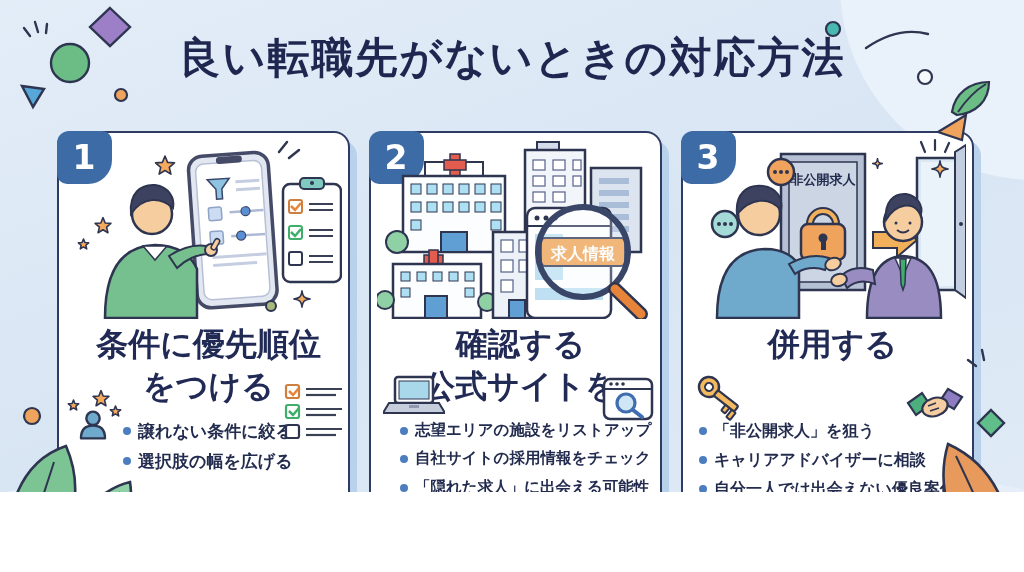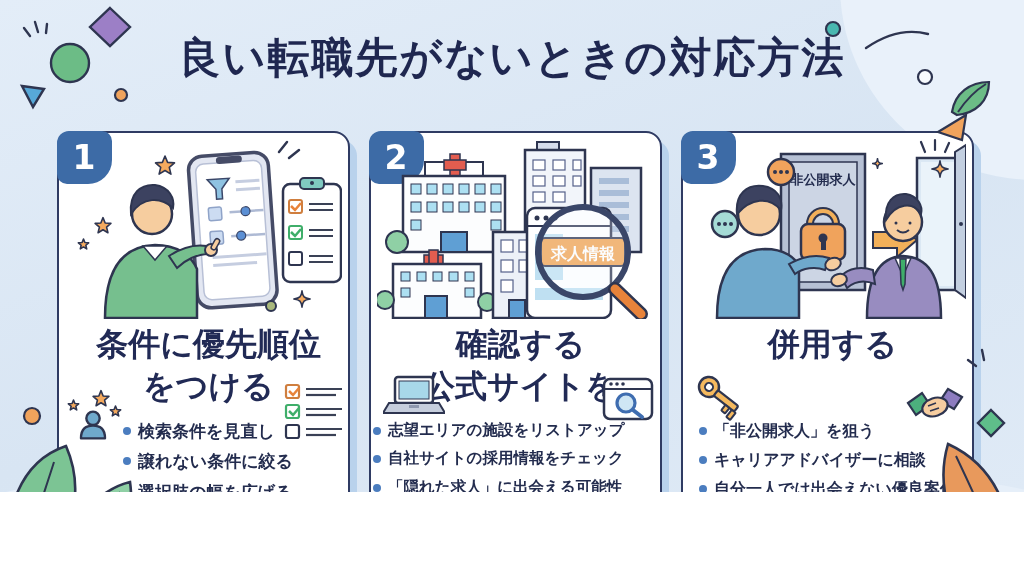--- a/index.html
+++ b/index.html
@@ -20,21 +20,21 @@
     border-radius:12px 10px 24px 10px;display:flex;align-items:center;justify-content:center;
     color:#ffffff;font-size:33px;font-weight:800;}
   .illust{position:absolute;top:4px;left:6px;width:277px;height:182px;}
   .heading{position:absolute;top:190px;left:10px;right:0;text-align:center;
     font-size:32px;line-height:1.32;font-weight:800;color:#212a55;}
   .h-icon{position:absolute;z-index:3;}
   .c1 .h-icon.left{left:4px;top:256px;}   .c1 .h-icon.right{right:2px;top:248px;}
   .c2 .h-icon.left{left:12px;top:242px;}  .c2 .h-icon.right{right:6px;top:244px;}
   .c3 .h-icon.left{left:14px;top:240px;}  .c3 .h-icon.right{right:8px;top:252px;}
   .bullets{position:absolute;top:288px;left:0;right:6px;}
-  .c1 .bullets{padding-left:64px;} .c2 .bullets{padding-left:2px;} .c3 .bullets{padding-left:16px;text-align:right;}
+  .c1 .bullets{padding-left:64px;} .c2 .bullets{padding-left:29px;} .c3 .bullets{padding-left:16px;text-align:right;}
   .bullet{display:flex;align-items:flex-start;margin-bottom:9px;
     font-size:16px;font-weight:700;color:#232c4e;line-height:1.25;}
   .c1 .bullet{font-size:17px;}
   .c2 .bullet{font-size:15.5px;}
   .dot{flex:0 0 auto;width:8px;height:8px;border-radius:50%;background:#4b7dbf;margin:6px 7px 0 0;}
   .decor{position:absolute;left:0;top:0;width:1024px;height:572px;z-index:4;pointer-events:none;}
 </style>
 </head>
 <body>
 
@@ -130,24 +130,20 @@
       <line x1="22" y1="14" x2="52" y2="14" stroke="#3a4156" stroke-width="2.2"></line>
       <rect x="2" y="24" width="13" height="13" rx="2" fill="#ffffff" stroke="#3fae6a" stroke-width="2.2"></rect>
       <path d="M5,30 l4,4 l6,-7" fill="none" stroke="#3fae6a" stroke-width="2.5"></path>
       <line x1="22" y1="28" x2="58" y2="28" stroke="#3a4156" stroke-width="2.2"></line>
       <line x1="22" y1="34" x2="52" y2="34" stroke="#3a4156" stroke-width="2.2"></line>
       <rect x="2" y="44" width="13" height="13" rx="2" fill="#ffffff" stroke="#2e3550" stroke-width="2.2"></rect>
       <line x1="22" y1="48" x2="58" y2="48" stroke="#3a4156" stroke-width="2.2"></line>
       <line x1="22" y1="54" x2="52" y2="54" stroke="#3a4156" stroke-width="2.2"></line>
     </svg>
     <div class="bullets">
-      <div class="bullet">
-          <span class="dot"></span>
-          <span>検索条件を見直し</span>
-        </div>
       <div class="bullet">
           <span class="dot"></span>
           <span>譲れない条件に絞る</span>
         </div>
       <div class="bullet">
           <span class="dot"></span>
           <span>選択肢の幅を広げる</span>
         </div>
     </div>
   </div>

